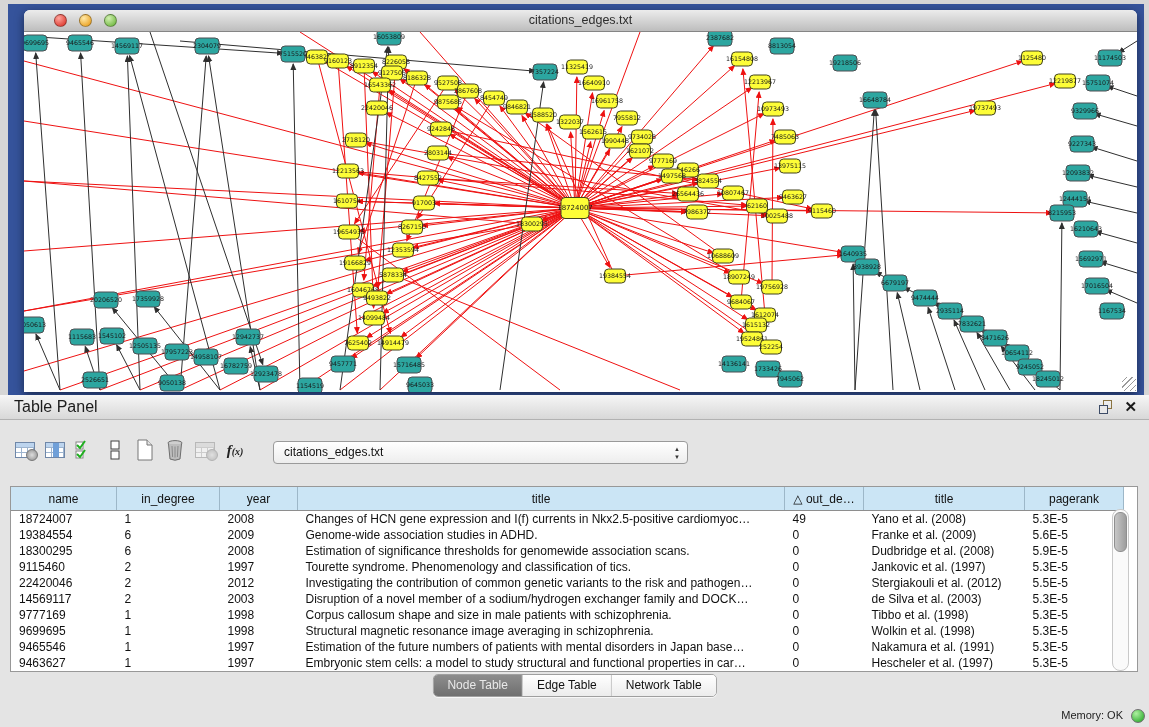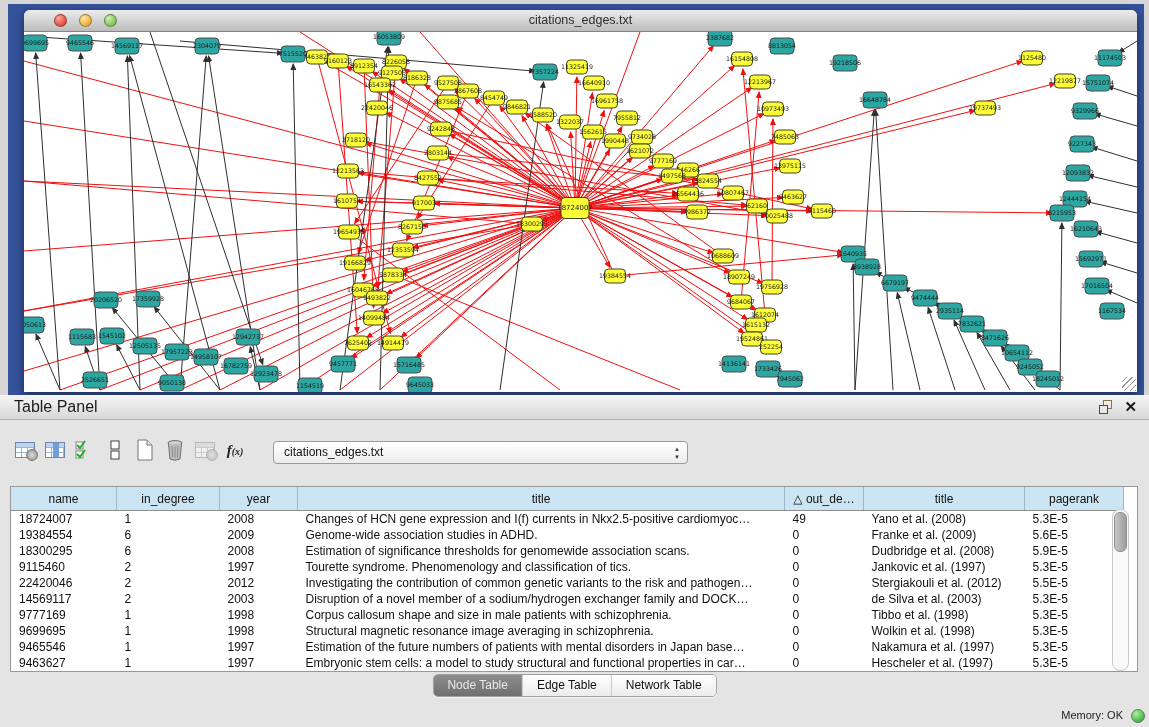--- a/index.html
+++ b/index.html
@@ -892,21 +892,21 @@
             <td class="c4">0</td>
             <td class="c5">Wolkin et al. (1998)</td>
             <td class="c6">5.3E-5</td>
           </tr>
           <tr>
             <td class="c0">9465546</td>
             <td class="c1">1</td>
             <td class="c2">1997</td>
             <td class="c3">Estimation of the future numbers of patients with mental disorders in Japan base…</td>
             <td class="c4">0</td>
-            <td class="c5">Nakamura et al. (1997)</td>
+            <td class="c5">Nakamura et al. (1991)</td>
             <td class="c6">5.3E-5</td>
           </tr>
           <tr>
             <td class="c0">9463627</td>
             <td class="c1">1</td>
             <td class="c2">1997</td>
             <td class="c3">Embryonic stem cells: a model to study structural and functional properties in car…</td>
             <td class="c4">0</td>
             <td class="c5">Hescheler et al. (1997)</td>
             <td class="c6">5.3E-5</td>

